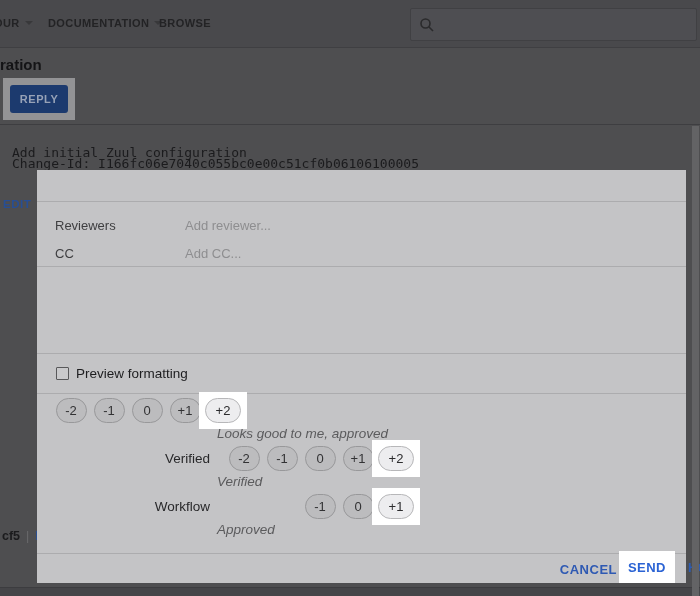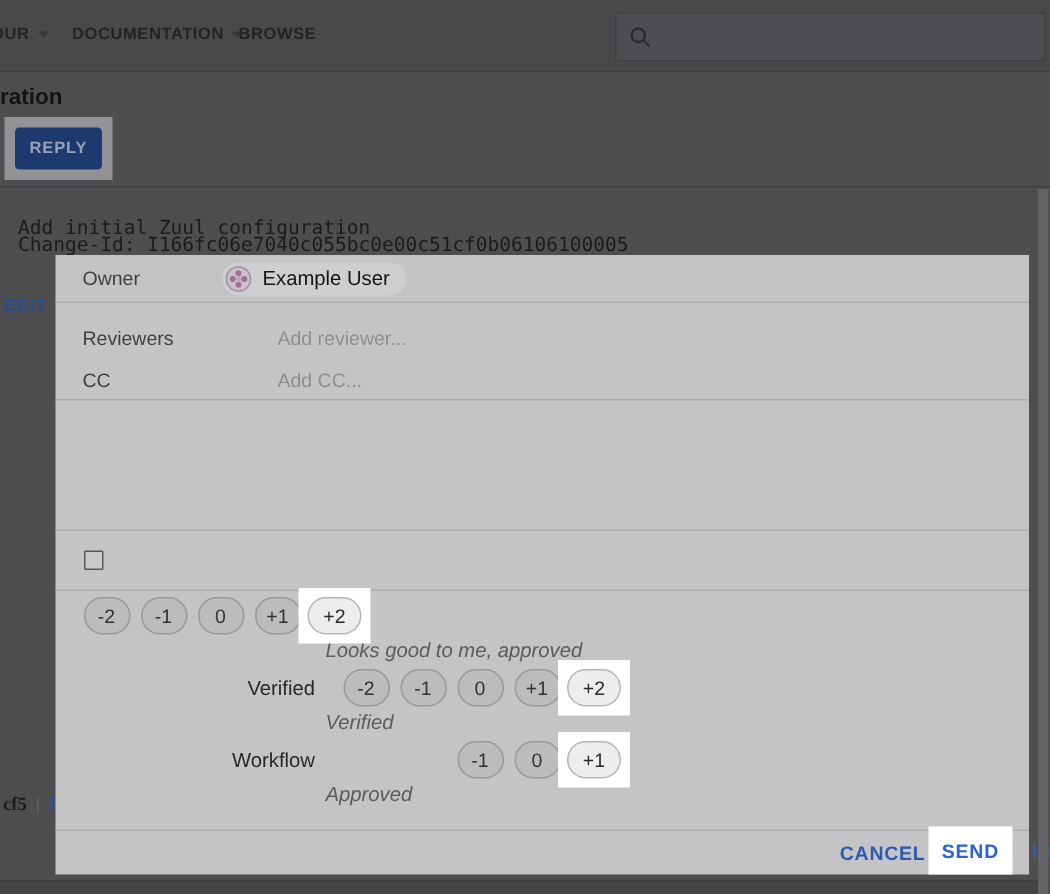--- a/index.html
+++ b/index.html
@@ -43,21 +43,21 @@
   .reply-btn {
     width:58px; height:28px; background:#1c3a6e; border:none; border-radius:3px;
     color:#97a2b7; font-size:11px; font-weight:bold; letter-spacing:.6px;
     font-family:inherit; cursor:pointer;
   }
   .page-divider { position:absolute; left:0; top:124px; width:700px; height:1px; background:#3e3e41; }
   .mono-line { position:absolute; left:12px; font-family:"DejaVu Sans Mono", monospace; font-size:13px; color:#1b1b1d; white-space:nowrap; }
   .subject-line { top:129px;margin-top:16px; }
   .changeid-line { top:156px; }
   .edit-link { position:absolute; left:3px; top:198px; font-size:11.5px; font-weight:bold; letter-spacing:.5px; color:#274e94; cursor:pointer; }
-  .bottom-left { position:absolute; left:2px; top:529px; display:flex; align-items:flex-end; gap:6px; font-size:12.5px;font-family:Liberation Serif, serif; }
+  .bottom-left { position:absolute; left:2px; top:529px; display:flex; align-items:flex-end; gap:6px; font-size:12.5px; }
   .sha-frag { color:#1b1b1d; font-weight:bold; }
   .frag-sep { color:#69696b; }
   .link-frag { color:#274e94; font-weight:bold; letter-spacing:.4px; cursor:pointer; }
   .bottom-right-frag { position:absolute; left:688px; top:561px; font-size:12.5px; font-weight:bold; letter-spacing:.4px; color:#2c5cb4; cursor:pointer; }
   .bottom-band { position:absolute; left:0; top:587px; width:700px; height:9px; background:#454548; border-top:1px solid #3c3c3f; }
   .scrollbar { position:absolute; left:692px; top:126px; width:7px; height:470px; background:#636365; cursor:pointer; }
 
   
   .dialog {
     position:absolute; left:37px; top:170px; width:649px; height:413px;
@@ -174,55 +174,41 @@
   <span class="link-frag">D</span>
 </div>
 
 <span class="bottom-right-frag">HO</span>
 
 <div class="bottom-band"></div>
 <div class="scrollbar"></div>
 
 <div class="dialog">
 
-  <div class="owner-row">
-    <span class="row-label">Owner</span>
-    <span class="owner-chip">
-      <svg class="avatar" viewBox="0 0 18 18">
-        <circle cx="9" cy="9" r="9" fill="#cdc2cc"></circle>
-        <circle cx="9" cy="9" r="8" fill="none" stroke="#a88ba3" stroke-width="1"></circle>
-        <circle cx="9" cy="5.2" r="2" fill="#9c7295"></circle>
-        <circle cx="9" cy="12.8" r="2" fill="#9c7295"></circle>
-        <circle cx="5.2" cy="9" r="2" fill="#9c7295"></circle>
-        <circle cx="12.8" cy="9" r="2" fill="#9c7295"></circle>
-        <circle cx="9" cy="9" r="1.6" fill="#b9a2b4"></circle>
-      </svg>
-      <span class="owner-name">Example User</span>
-    </span>
-  </div>
 
   <div class="dlg-divider" style="top:31px;"></div>
 
   <div class="people-row" style="top:43px;">
     <span class="row-label">Reviewers</span>
     <input type="text" placeholder="Add reviewer..." style="">
   </div>
 
   <div class="people-row" style="top:71px;">
     <span class="row-label">CC</span>
     <input type="text" placeholder="Add CC..." style="">
   </div>
 
   <div class="dlg-divider" style="top:96px;"></div>
 
 
   <div class="dlg-divider" style="top:183px;"></div>
 
   <div class="preview-row">
     <input type="checkbox" class="checkbox" style="">
+    <span class="preview-label">Preview formatting</span>
   </div>
 
   <div class="dlg-divider" style="top:223px;"></div>
 
   <div class="scores">
       <div class="score-row">
         <div class="score-grid">
           <div class="score-cell" style="grid-column: 1;">
             <button class="pill">-2</button>
           </div>

